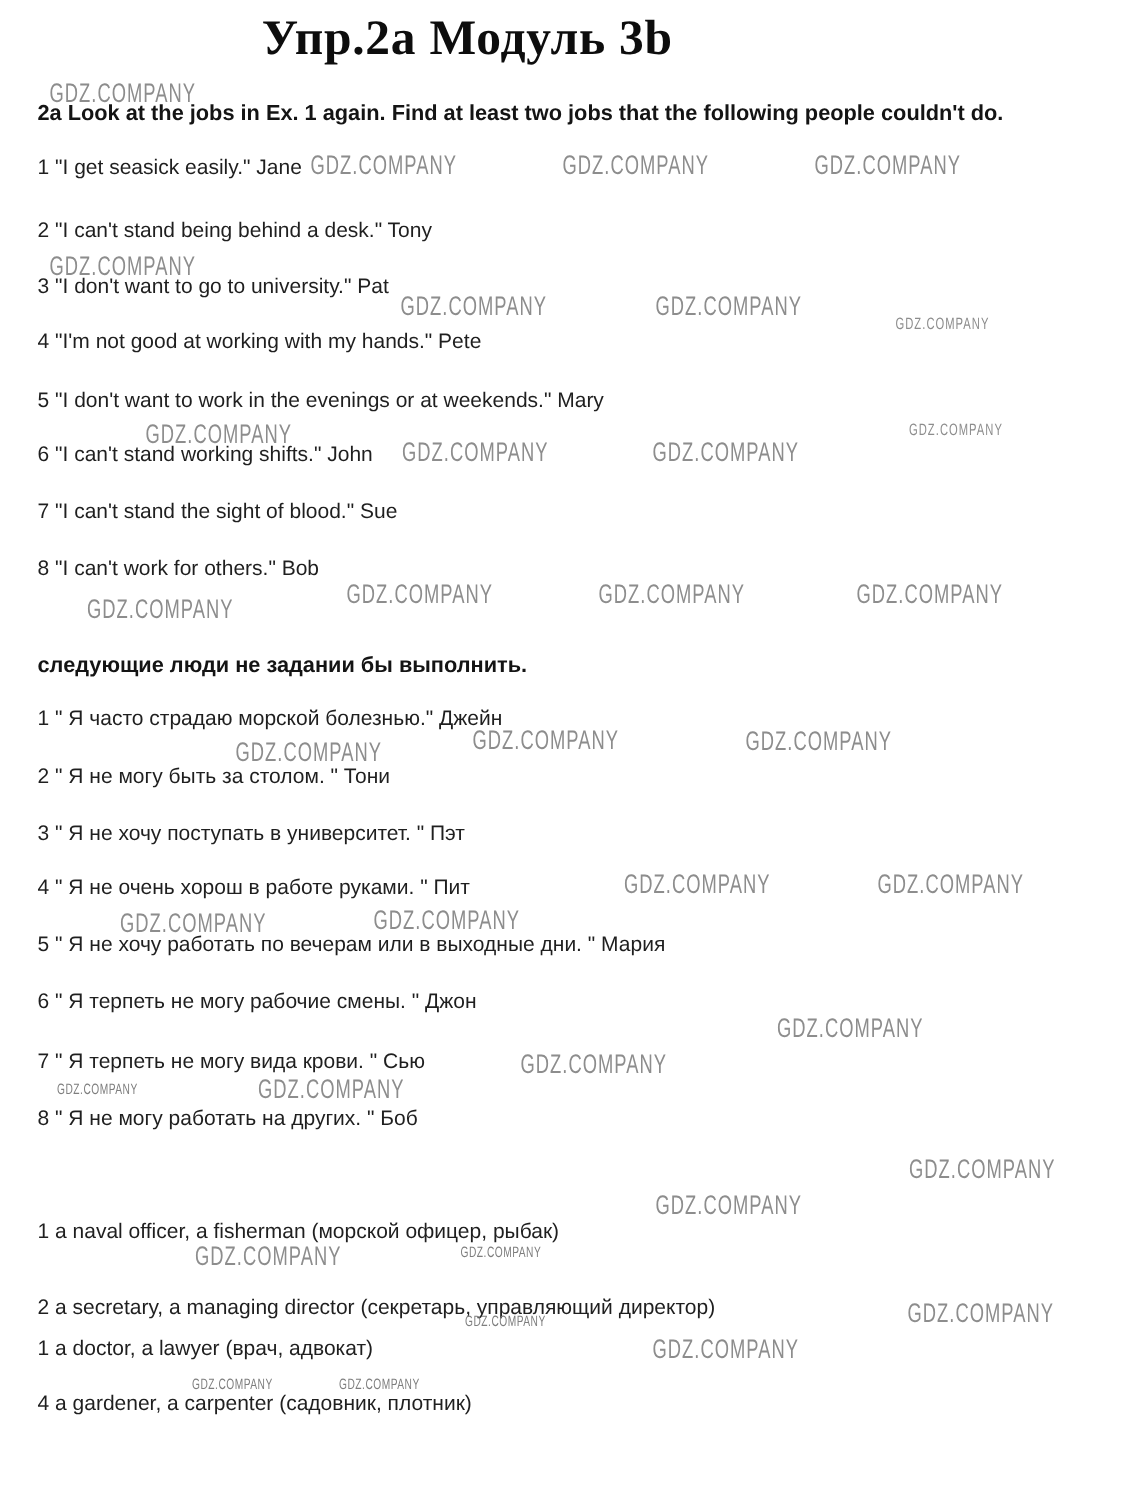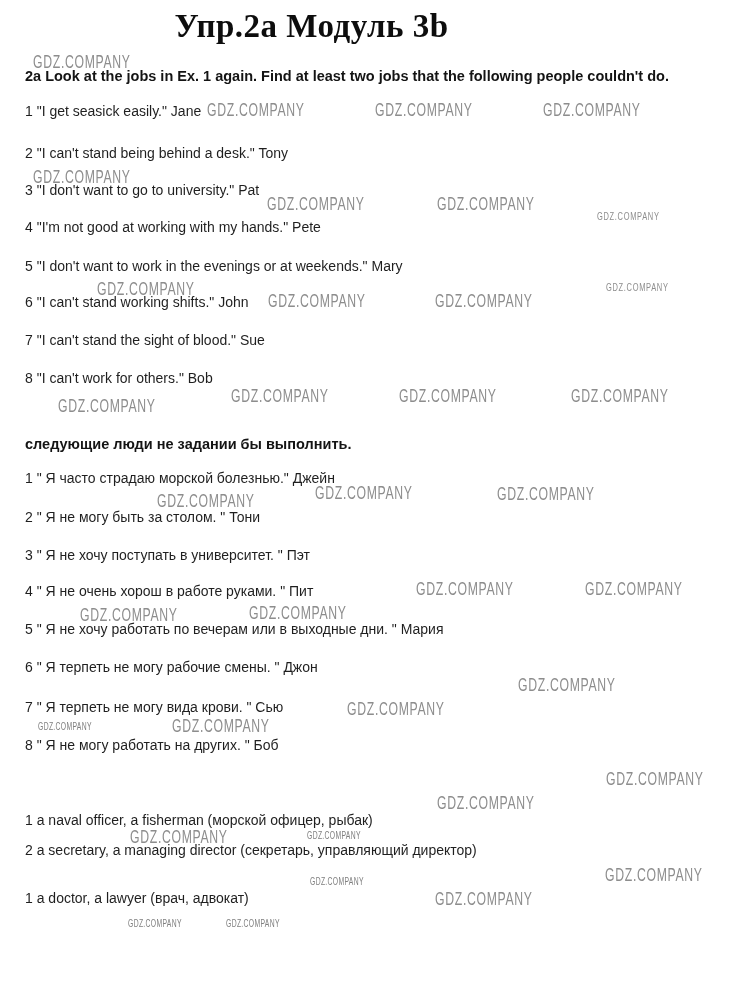--- a/index.html
+++ b/index.html
@@ -66,22 +66,23 @@
   <div class="line" style="top:471px">1 " Я часто страдаю морской болезнью." Джейн</div>
   <div class="line" style="top:510px">2 " Я не могу быть за столом. " Тони</div>
   <div class="line" style="top:548px">3 " Я не хочу поступать в университет. " Пэт</div>
   <div class="line" style="top:584px">4 " Я не очень хорош в работе руками. " Пит</div>
   <div class="line" style="top:622px">5 " Я не хочу работать по вечерам или в выходные дни. " Мария</div>
   <div class="line" style="top:660px">6 " Я терпеть не могу рабочие смены. " Джон</div>
   <div class="line" style="top:700px">7 " Я терпеть не могу вида крови. " Сью</div>
   <div class="line" style="top:738px">8 " Я не могу работать на других. " Боб</div>
 
   <div class="line" style="top:813px">1 a naval officer, a fisherman (морской офицер, рыбак)</div>
-  <div class="line" style="top:843px">2 a secretary, a managing director (секретарь, управляющий директор)</div>
+  <div class="line" style="top:864px">2 a secretary, a managing director (секретарь, управляющий директор)</div>
   <div class="line" style="top:891px">1 a doctor, a lawyer (врач, адвокат)</div>
+  <div class="line" style="top:928px">4 a gardener, a carpenter (садовник, плотник)</div>
 
   <div class="wm wm-l" style="left:33px;top:53px">GDZ.COMPANY</div>
   <div class="wm wm-l" style="left:207px;top:101px">GDZ.COMPANY</div>
   <div class="wm wm-l" style="left:375px;top:101px">GDZ.COMPANY</div>
   <div class="wm wm-l" style="left:543px;top:101px">GDZ.COMPANY</div>
   <div class="wm wm-l" style="left:33px;top:168px">GDZ.COMPANY</div>
   <div class="wm wm-l" style="left:267px;top:195px">GDZ.COMPANY</div>
   <div class="wm wm-l" style="left:437px;top:195px">GDZ.COMPANY</div>
   <div class="wm wm-s" style="left:597px;top:211px">GDZ.COMPANY</div>
   <div class="wm wm-l" style="left:97px;top:280px">GDZ.COMPANY</div>

